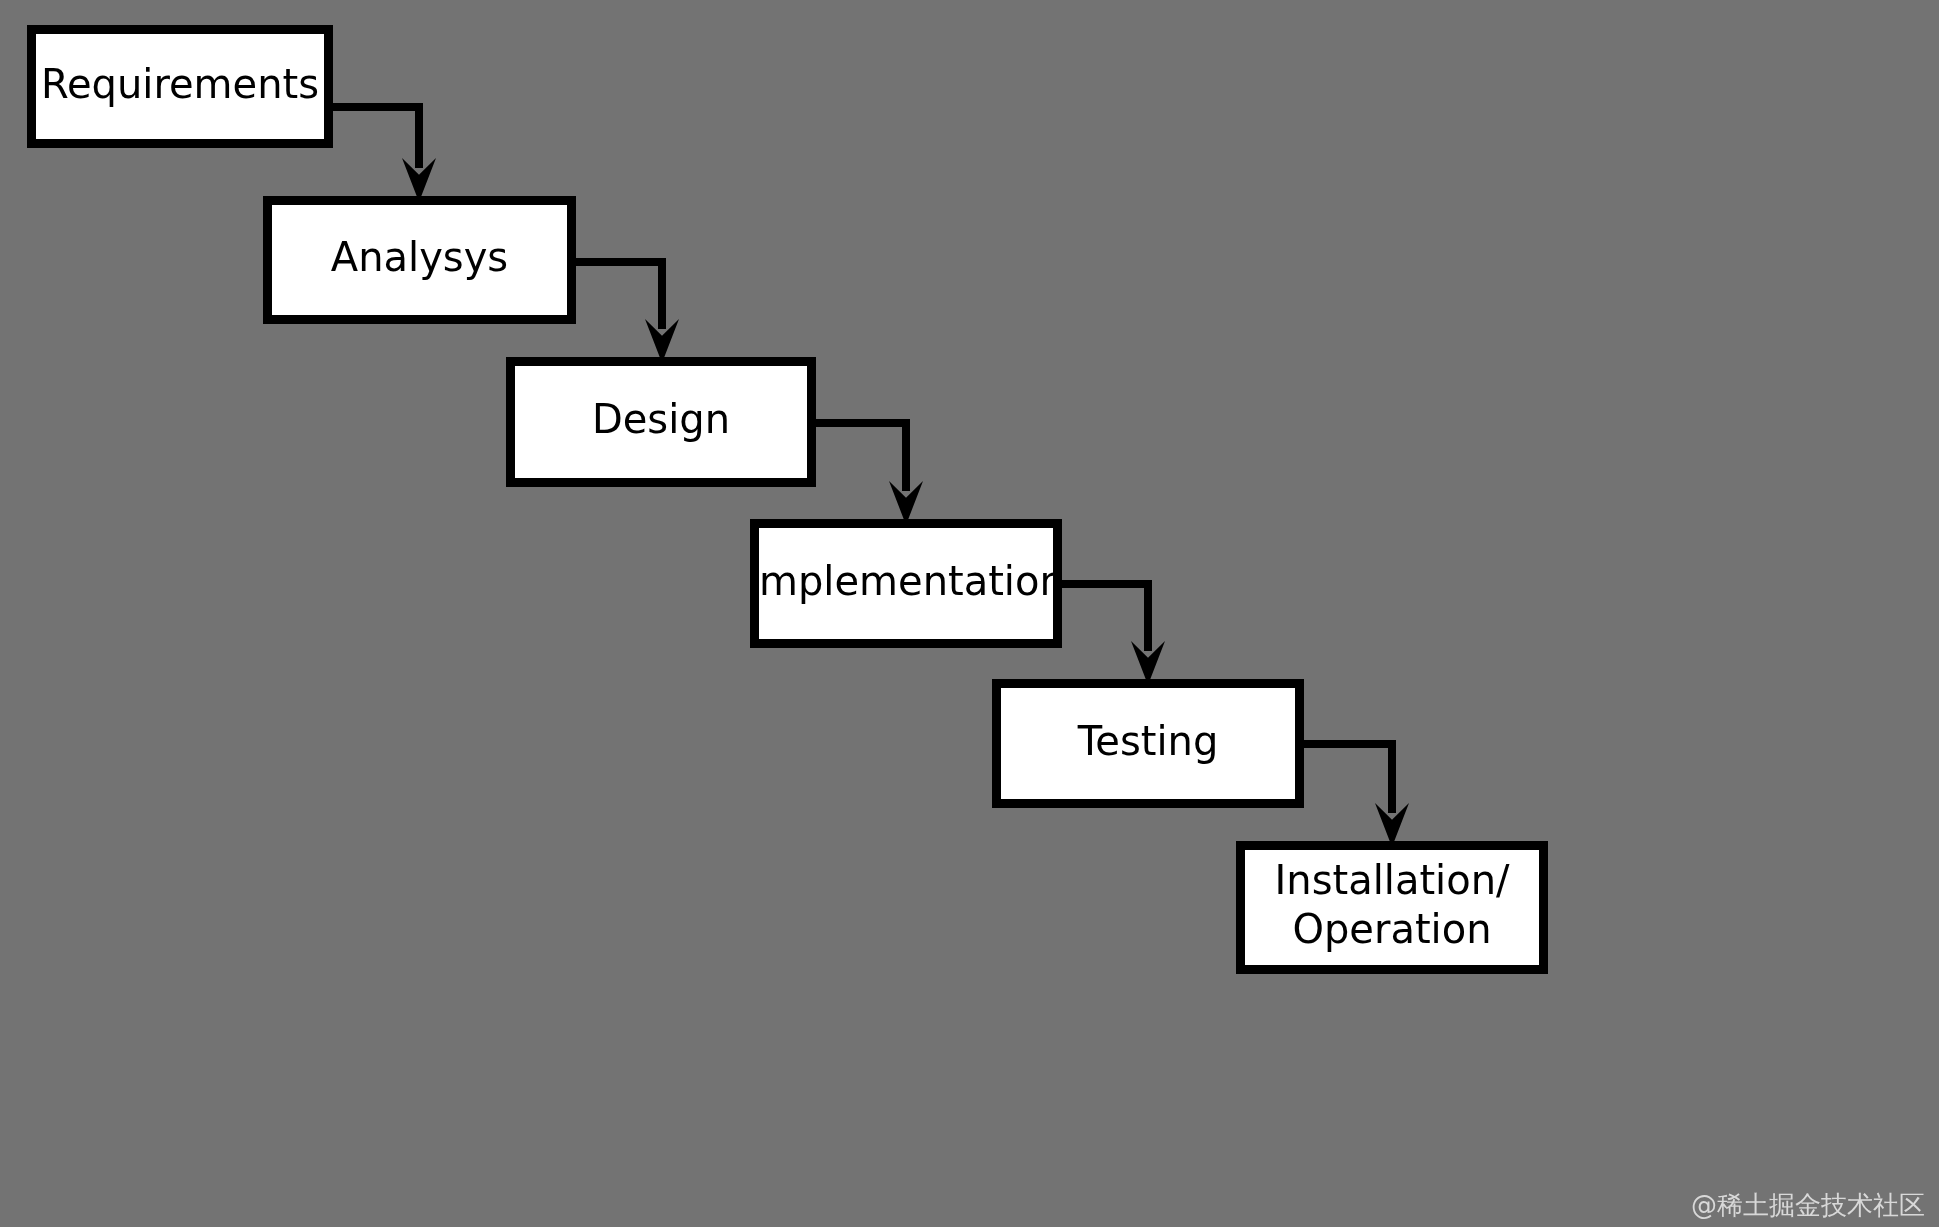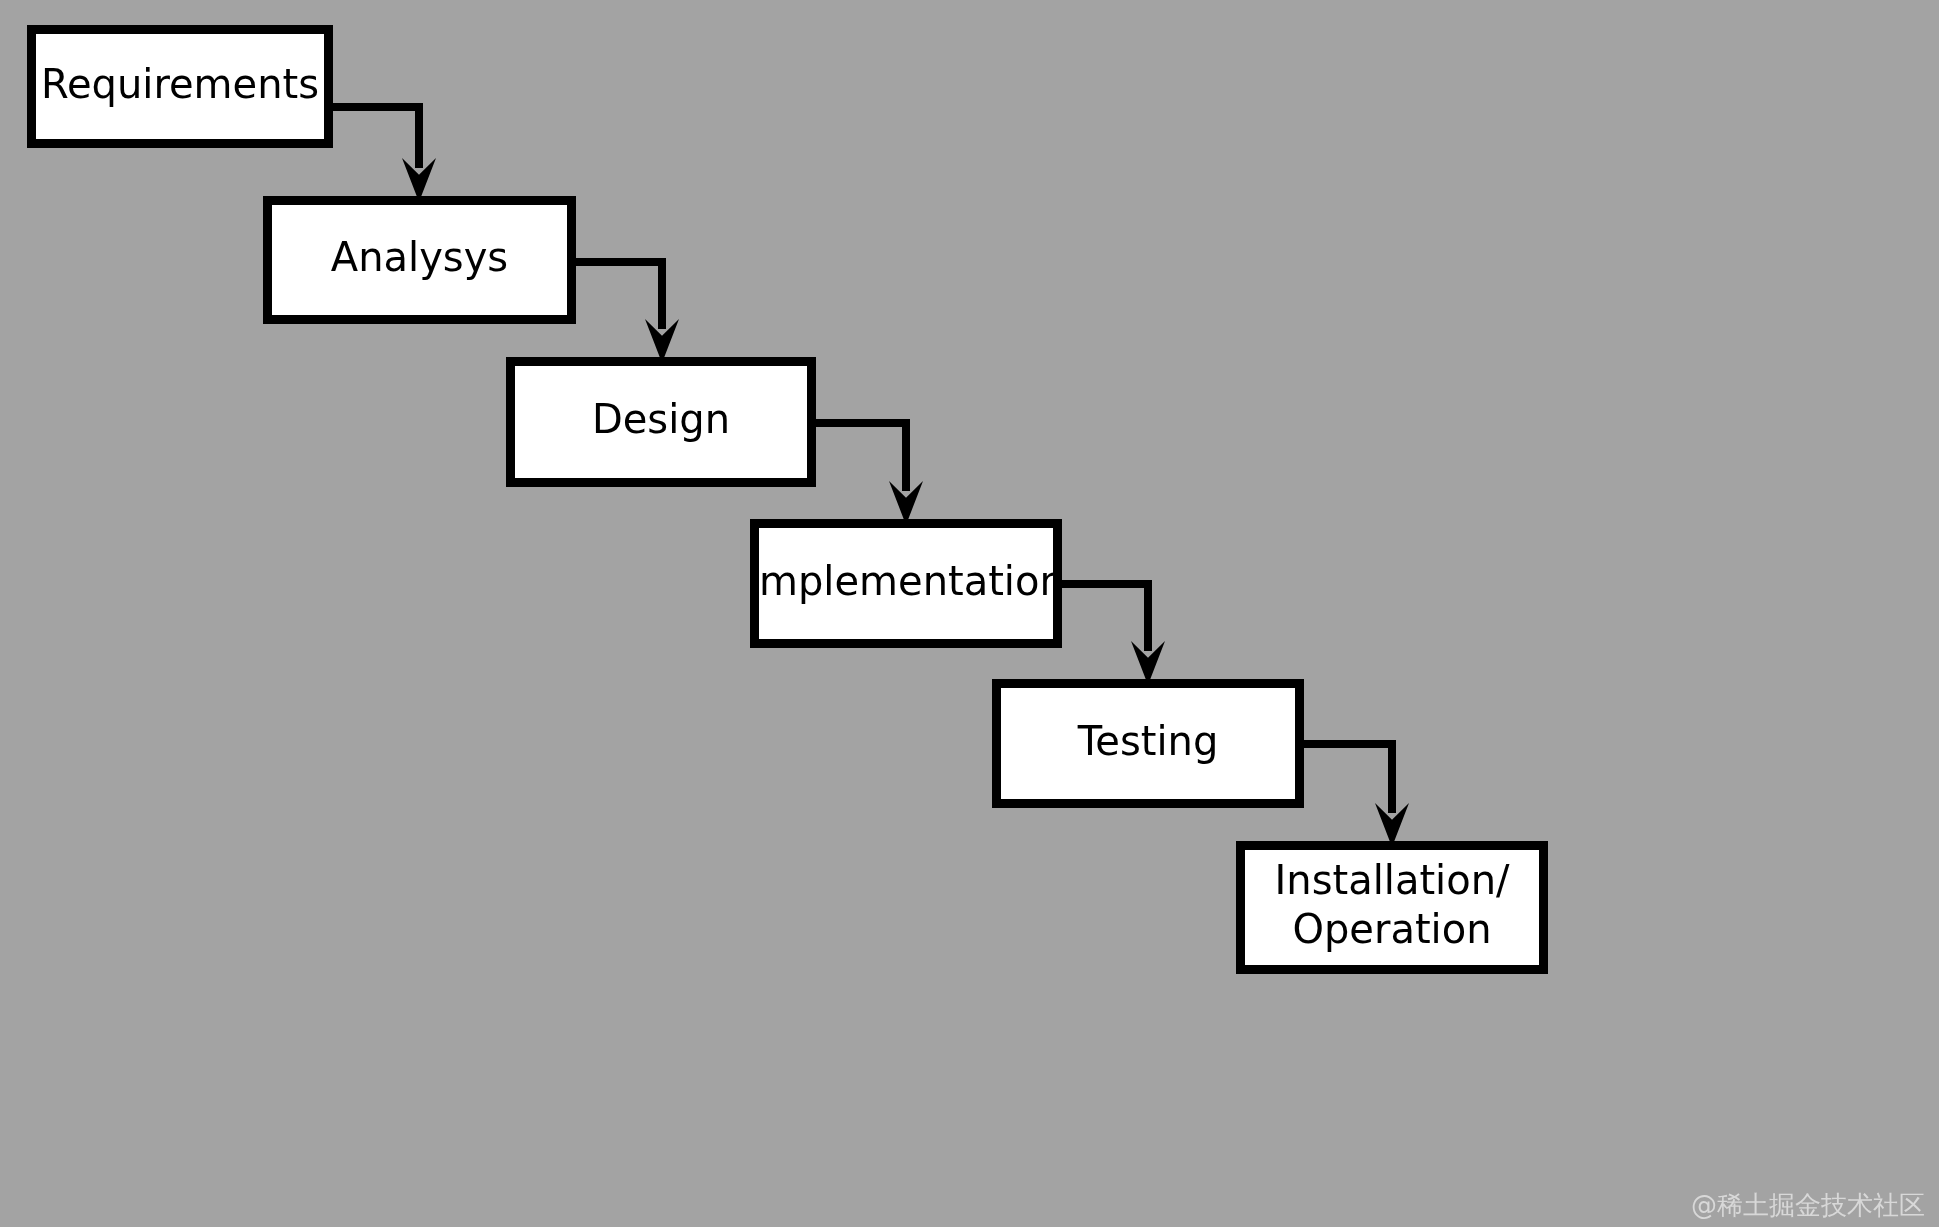--- a/index.html
+++ b/index.html
@@ -11,21 +11,21 @@
   body {
     width: 1939px;
     height: 1227px;
     overflow: hidden;
     font-family: "DejaVu Sans", "Liberation Sans", sans-serif;
   }
   #diagram-root {
     position: relative;
     width: 1939px;
     height: 1227px;
-    background: #a3a3a3;
+    background: #737373;
   }
   svg#waterfall-svg {
     position: absolute;
     top: 0;
     left: 0;
     width: 1939px;
     height: 1227px;
     display: block;
   }
   .node-rect {

